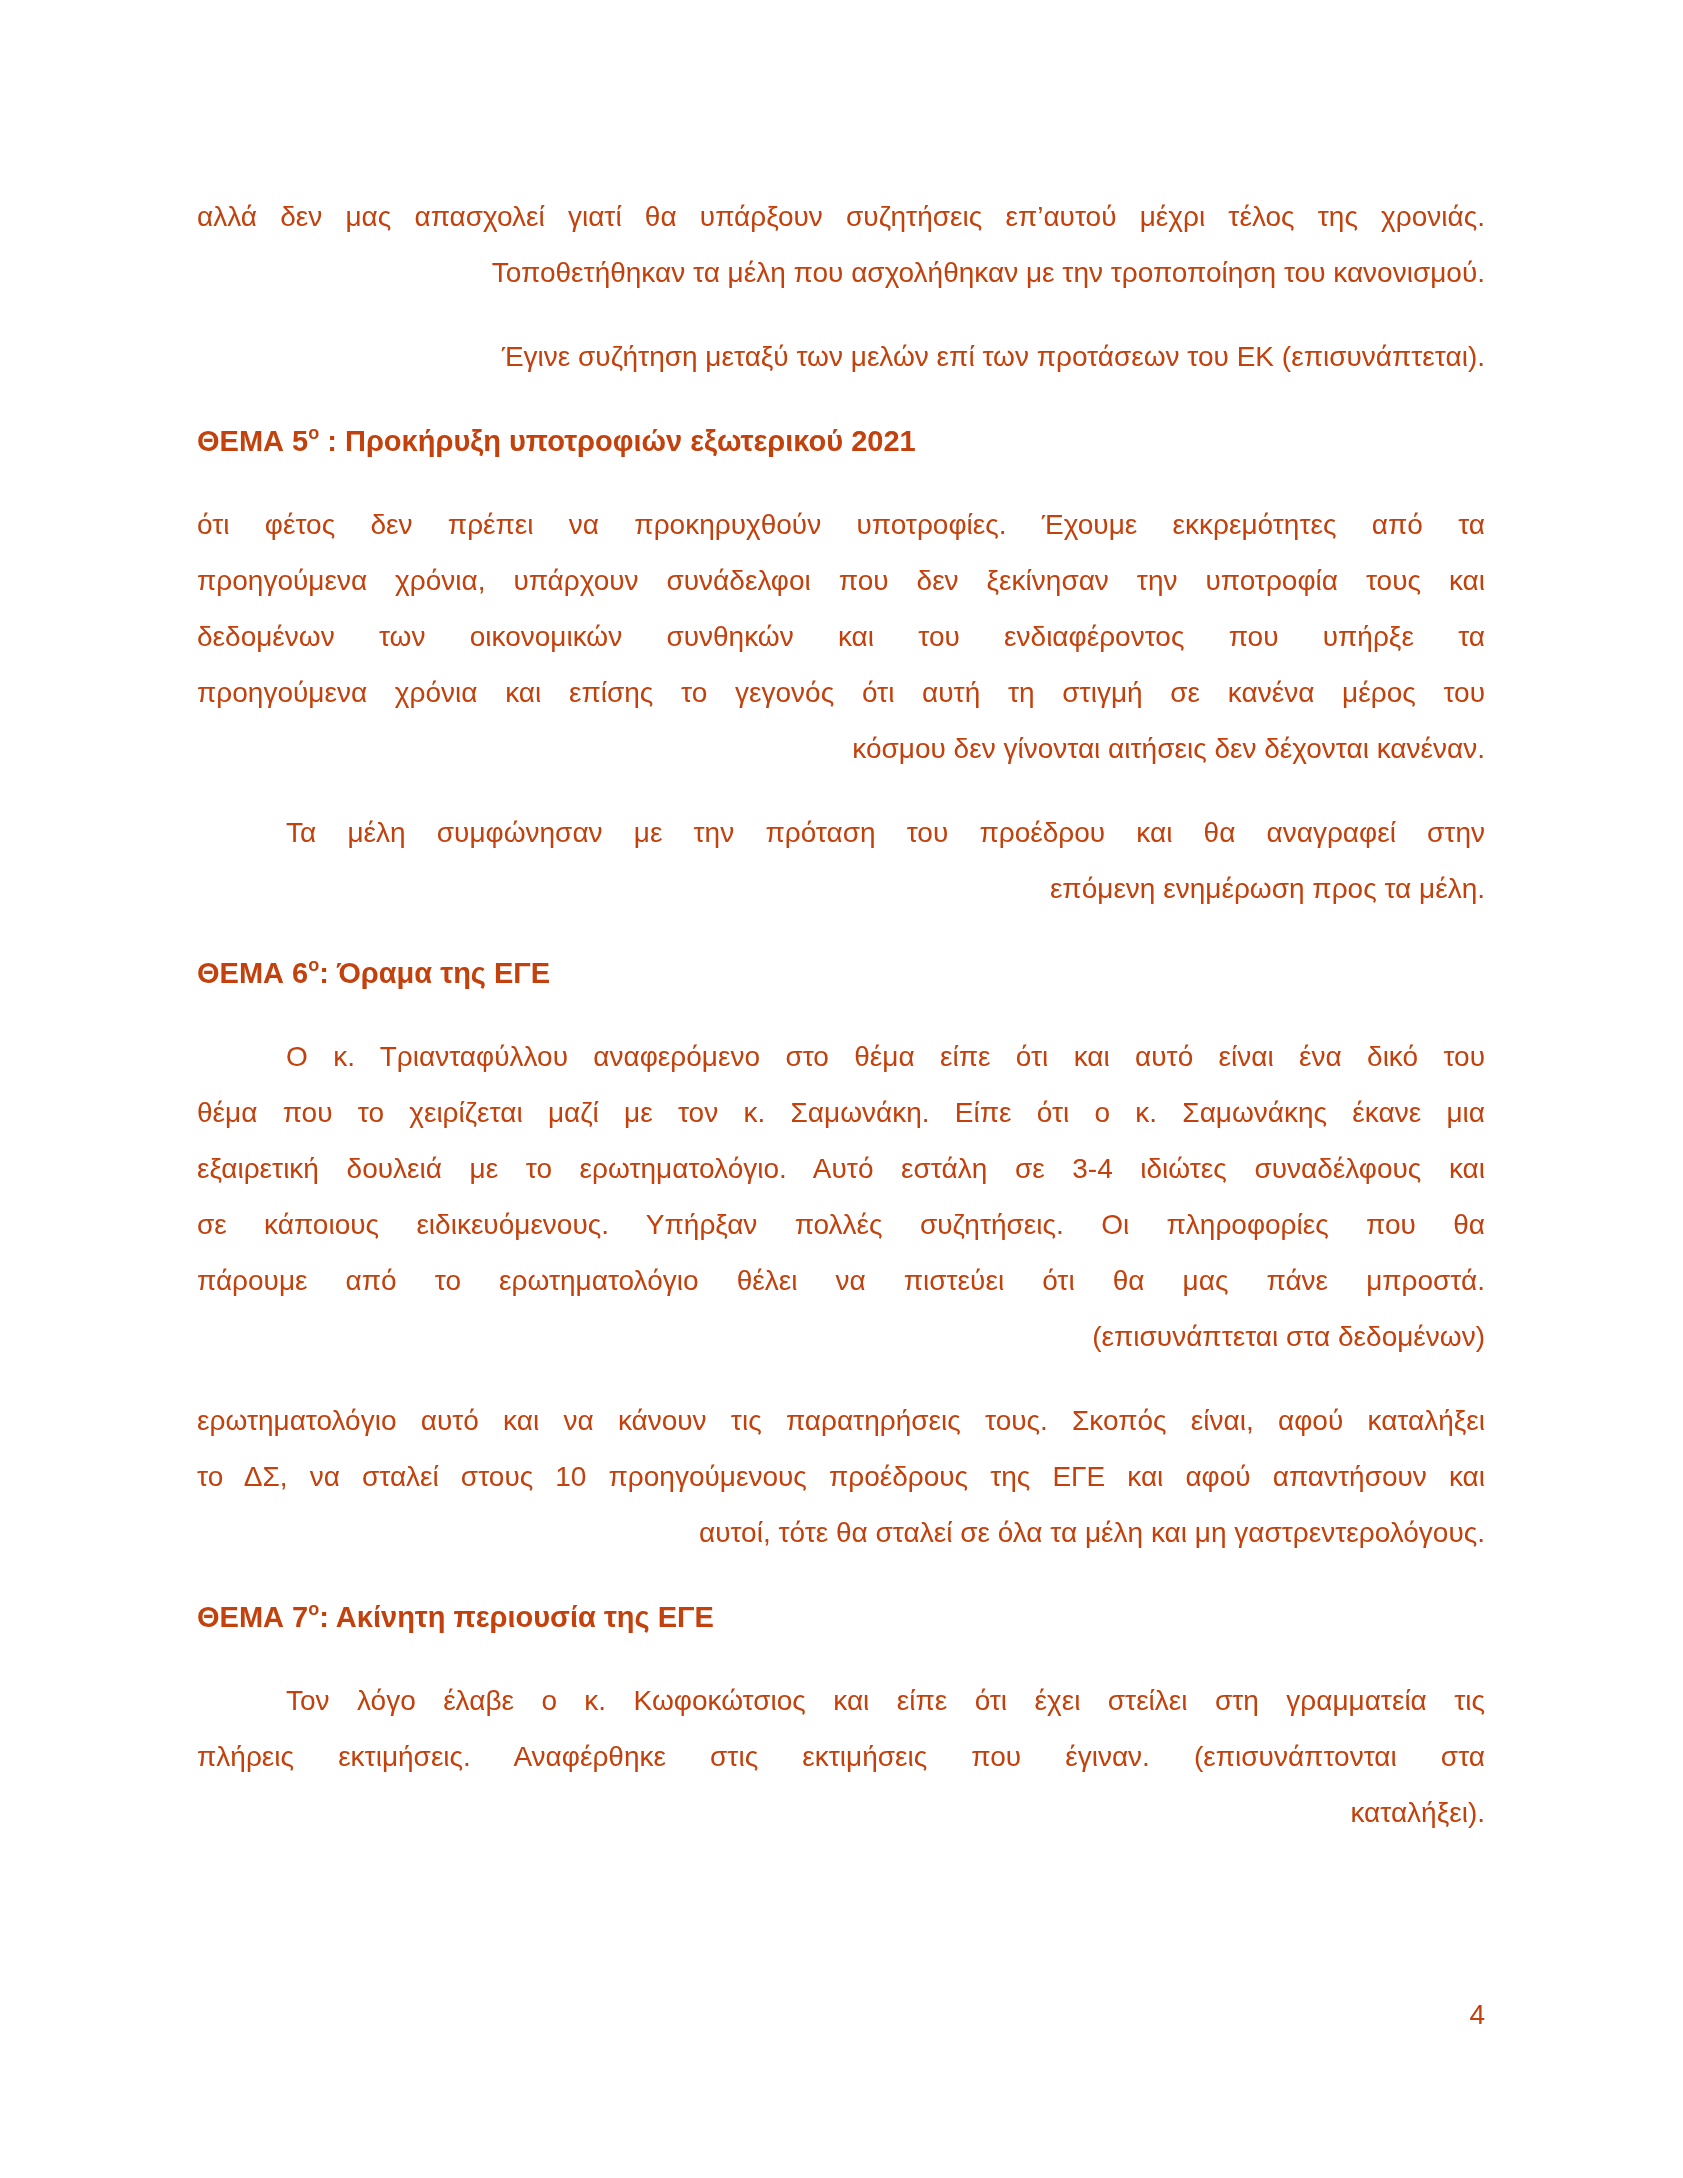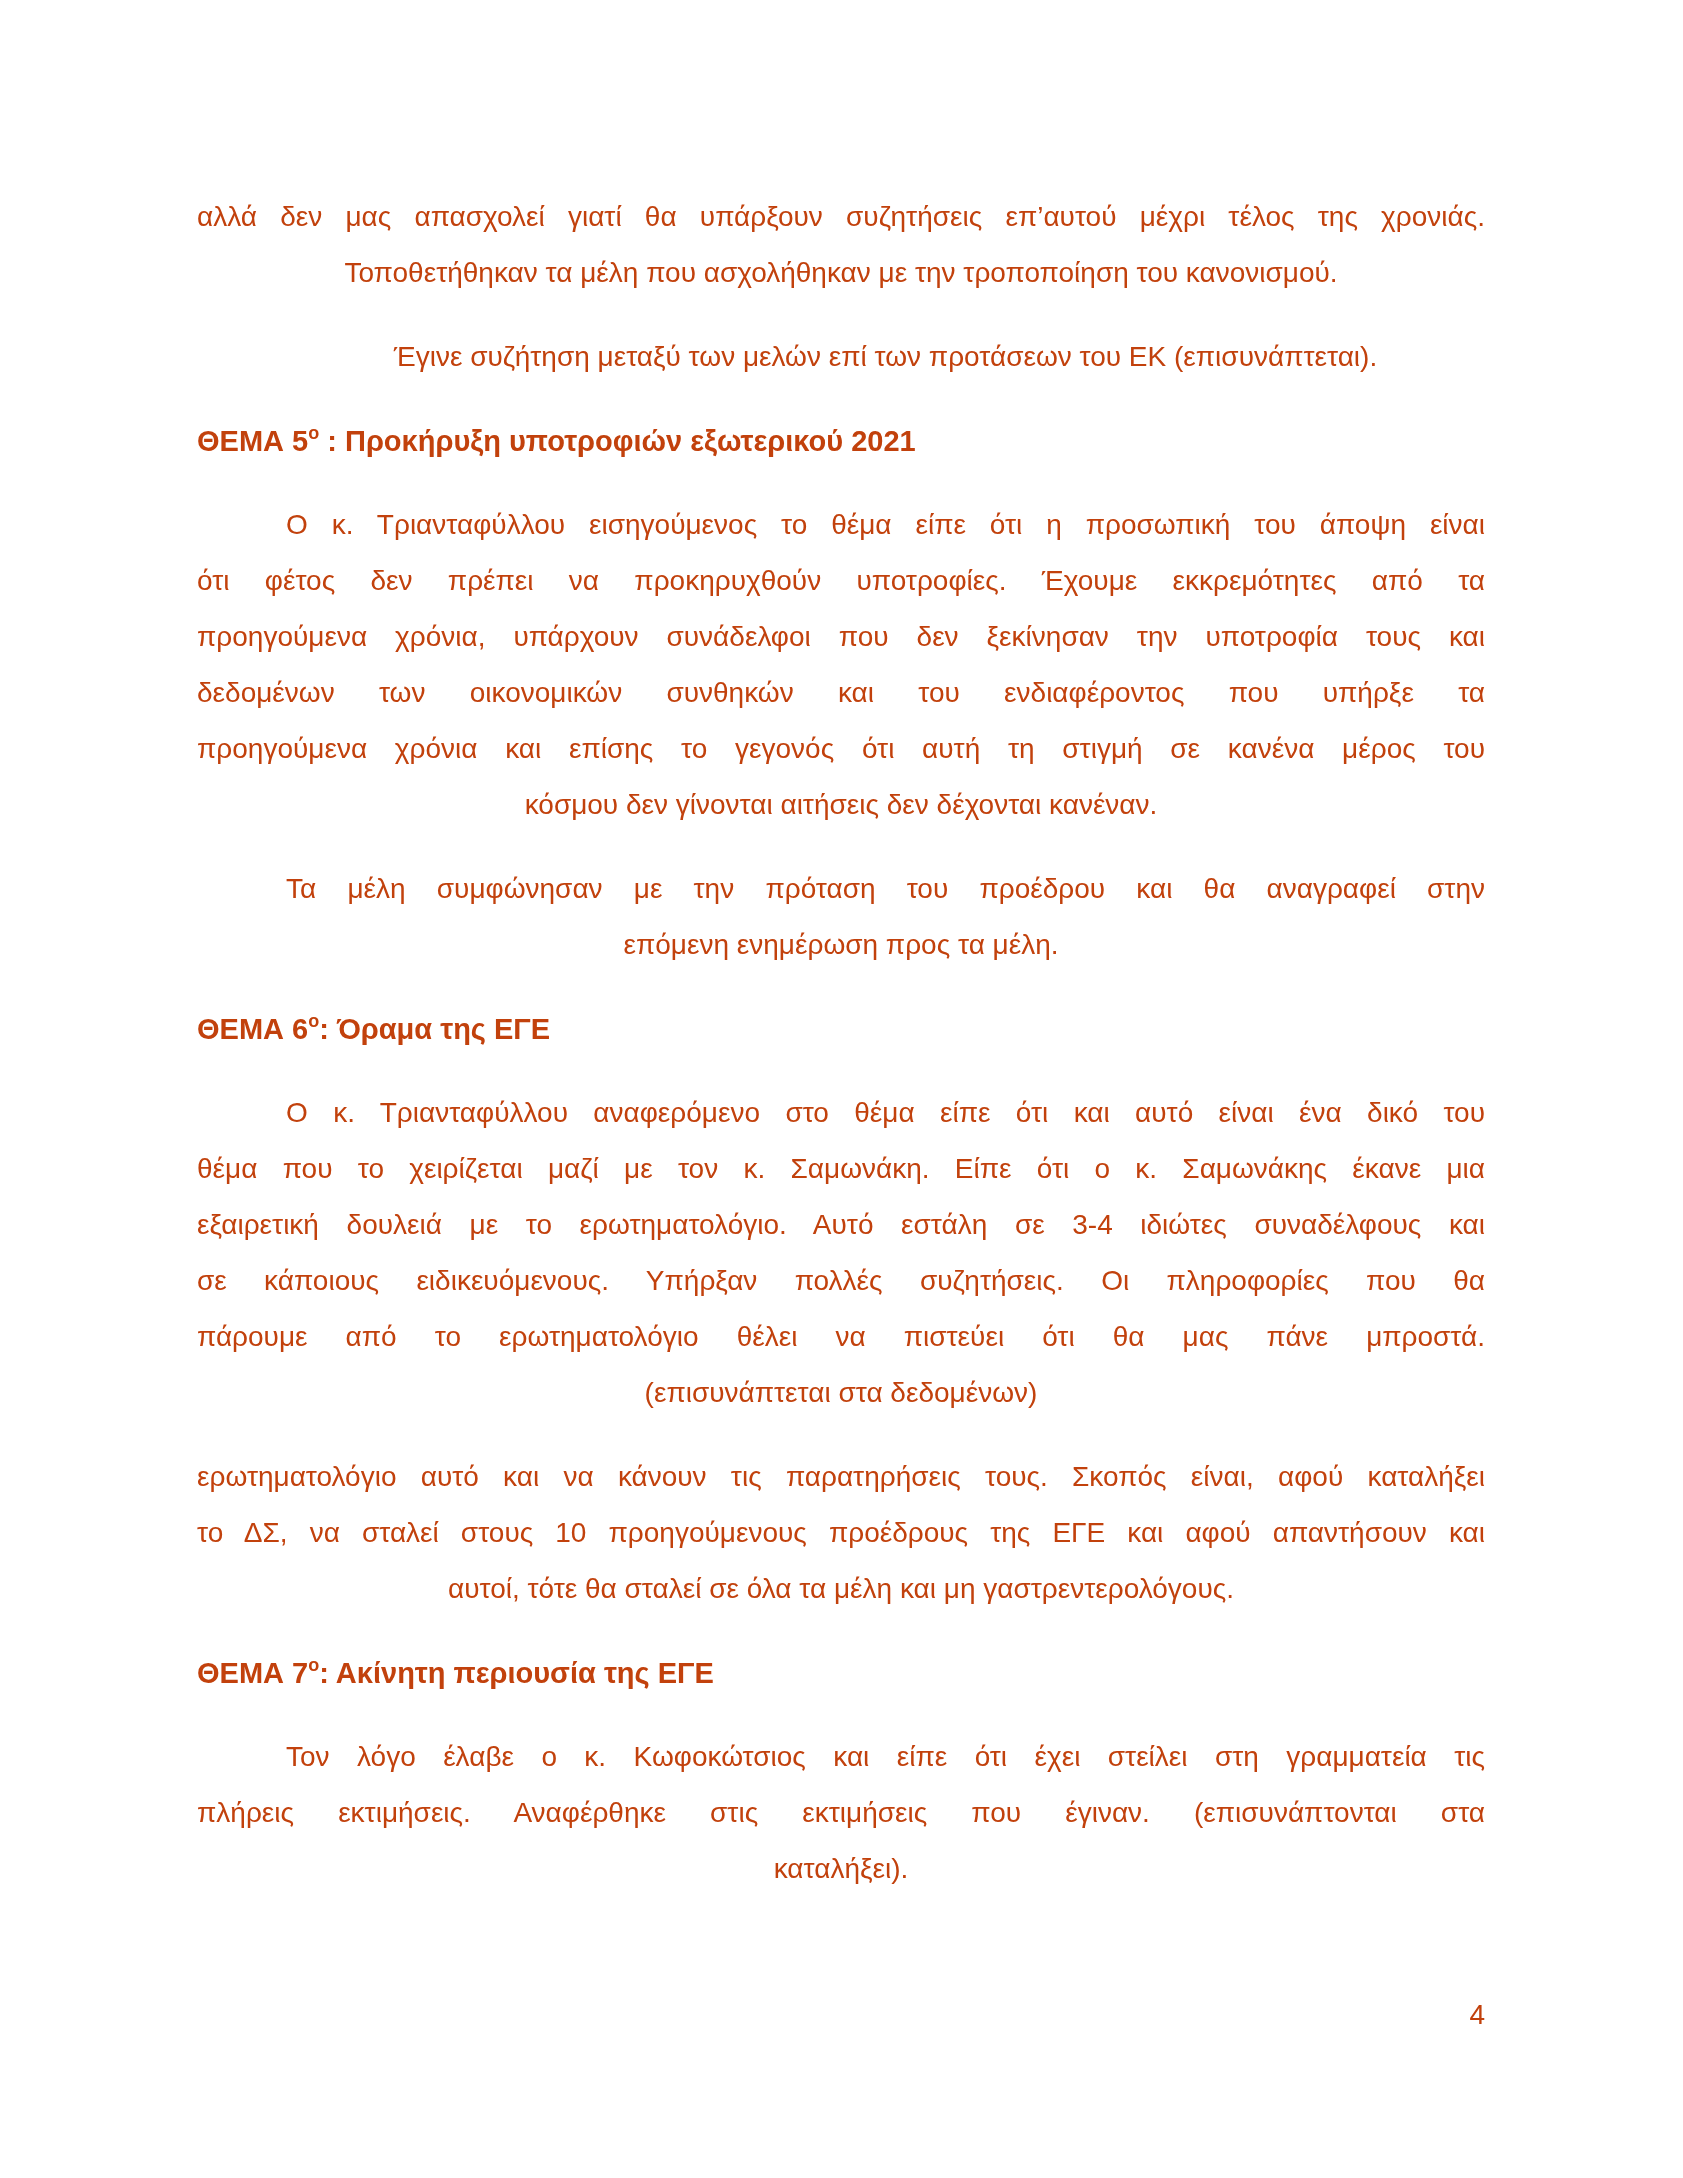--- a/index.html
+++ b/index.html
@@ -27,21 +27,21 @@
     font-size: 28px;
     line-height: 56px;
     height: 56px;
     overflow: hidden;
     text-justify: inter-word;
   }
   .just {
     text-align: justify;
     text-align-last: justify;
   }
-  .last { text-align: center; }
+  .last { text-align: right; }
   .indent { text-indent: 89px; }
   .heading {
     margin: 0 0 28px 0;
     font-size: 29px;
     font-weight: bold;
     line-height: 56px;
     height: 56px;
   }
   .heading sup {
     font-size: 18px;
@@ -71,21 +71,20 @@
       <div class="line last">Τοποθετήθηκαν τα μέλη που ασχολήθηκαν με την τροποποίηση του κανονισμού.</div>
     </div>
 
     <div class="para">
       <div class="line last indent">Έγινε συζήτηση μεταξύ των μελών επί των προτάσεων του ΕΚ (επισυνάπτεται).</div>
     </div>
 
     <h2 class="heading"><span>ΘΕΜΑ 5</span><sup>ο</sup><span> : Προκήρυξη υποτροφιών εξωτερικού 2021</span></h2>
 
     <div class="para">
-      <div class="line just indent">Ο κ. Τριανταφύλλου εισηγούμενος το θέμα είπε ότι η προσωπική του άποψη είναι</div>
       <div class="line just">ότι φέτος δεν πρέπει να προκηρυχθούν υποτροφίες. Έχουμε εκκρεμότητες από τα</div>
       <div class="line just">προηγούμενα χρόνια, υπάρχουν συνάδελφοι που δεν ξεκίνησαν την υποτροφία τους και</div>
       <div class="line just">δεδομένων των οικονομικών συνθηκών και του ενδιαφέροντος που υπήρξε τα</div>
       <div class="line just">προηγούμενα χρόνια και επίσης το γεγονός ότι αυτή τη στιγμή σε κανένα μέρος του</div>
       <div class="line last">κόσμου δεν γίνονται αιτήσεις δεν δέχονται κανέναν.</div>
     </div>
 
     <div class="para">
       <div class="line just indent">Τα μέλη συμφώνησαν με την πρόταση του προέδρου και θα αναγραφεί στην</div>
       <div class="line last">επόμενη ενημέρωση προς τα μέλη.</div>

